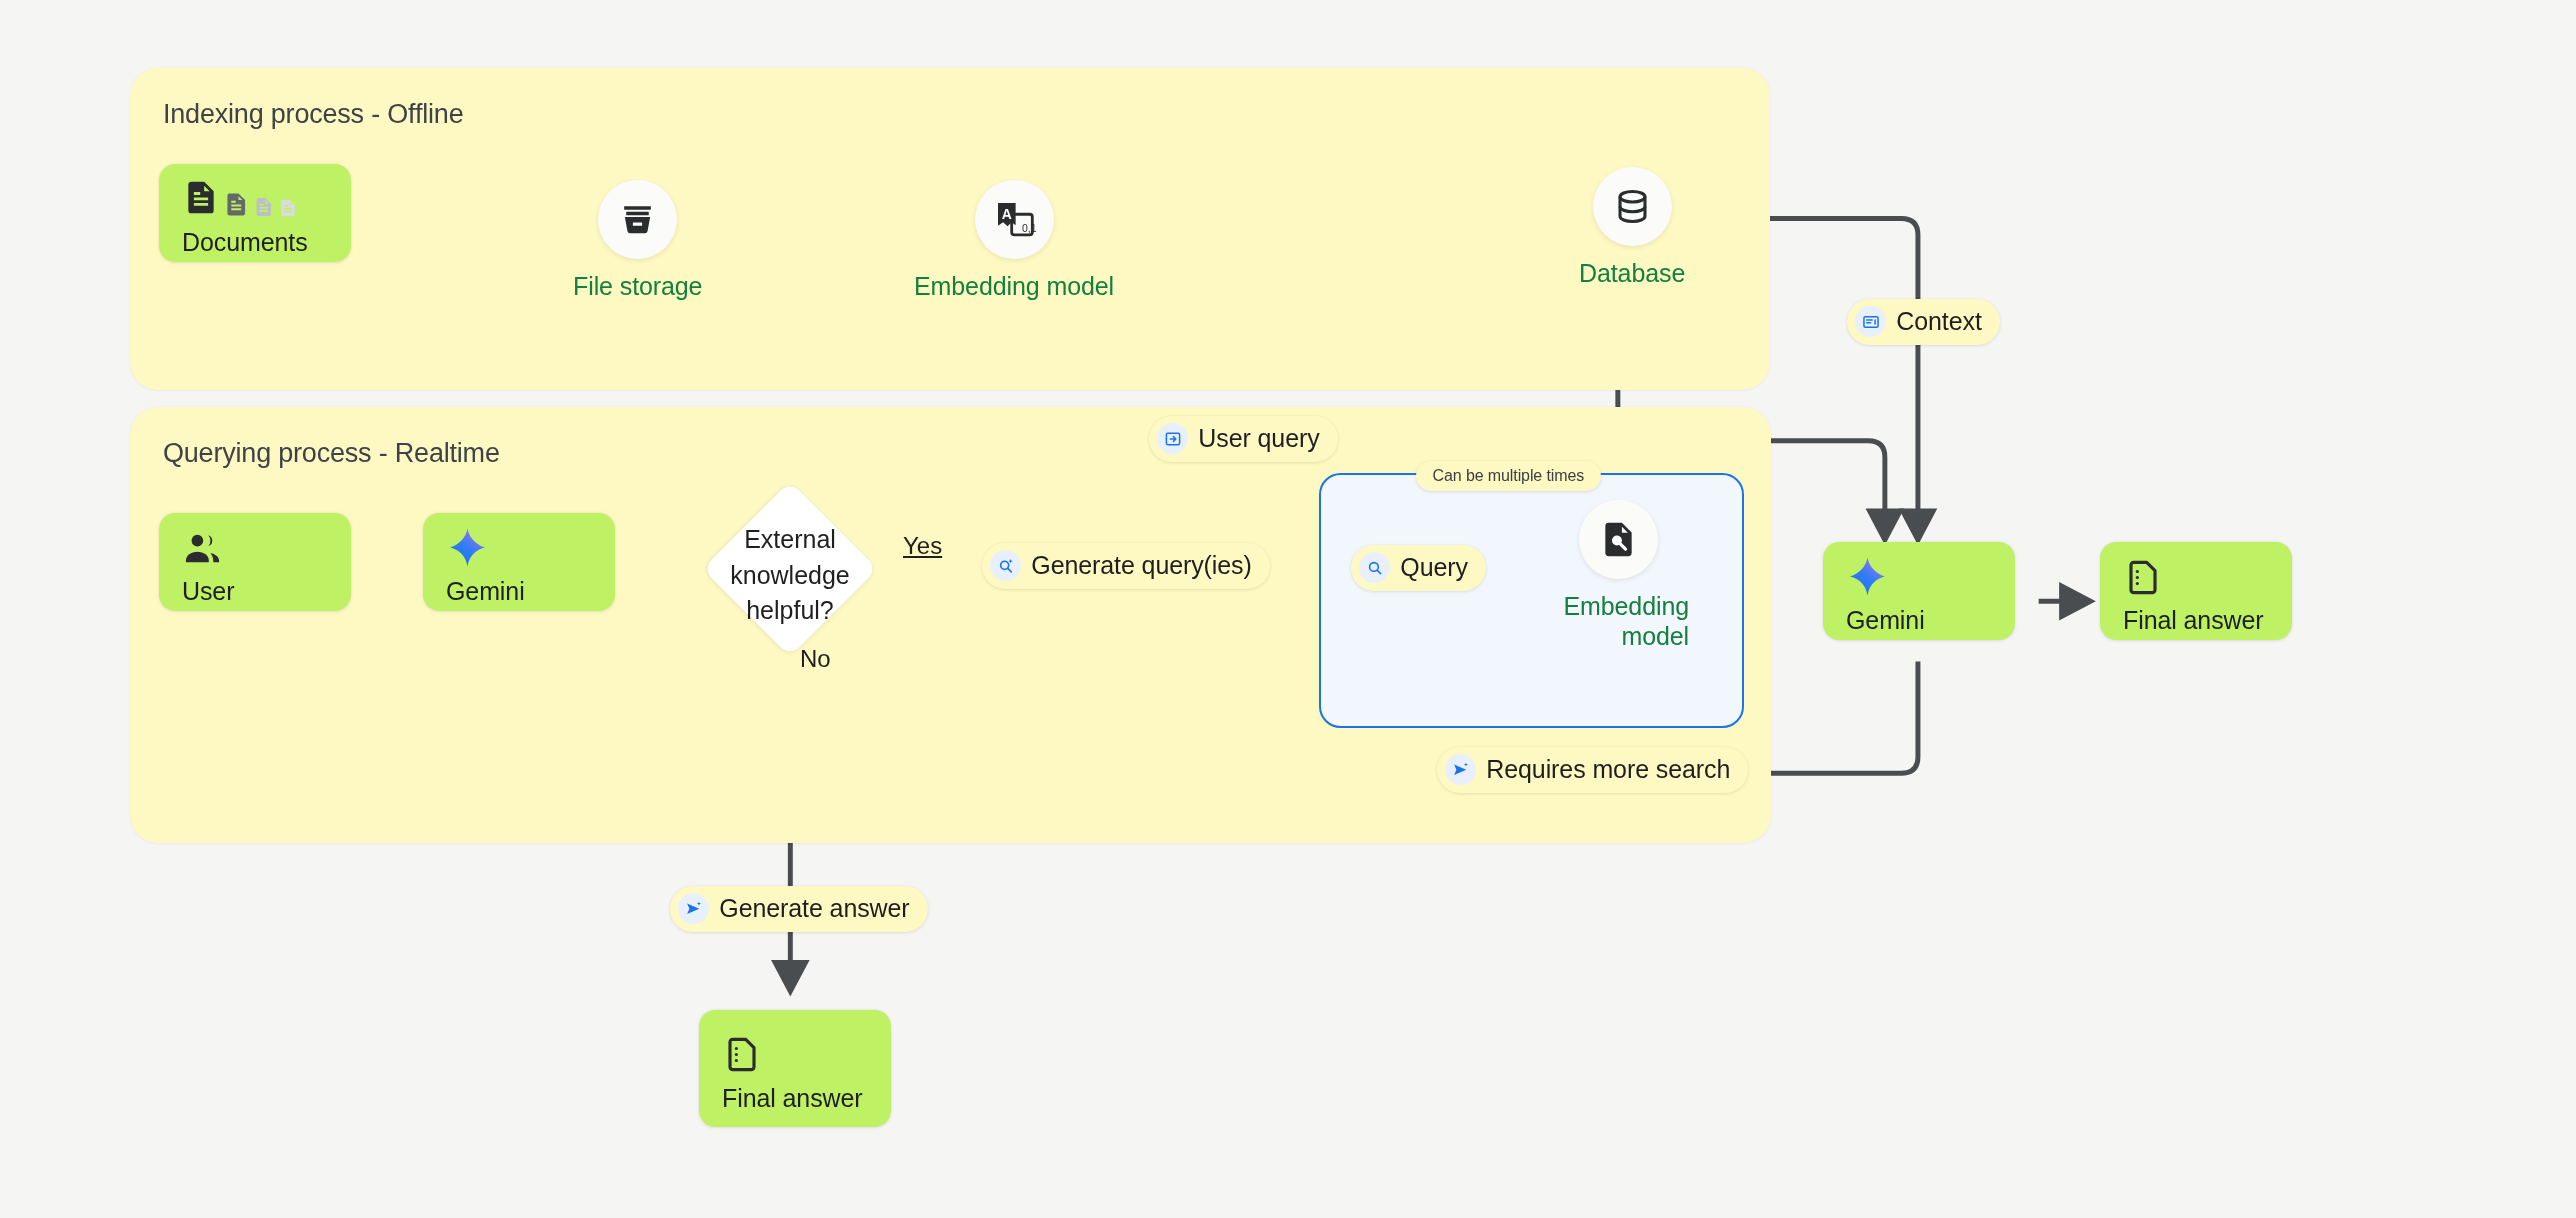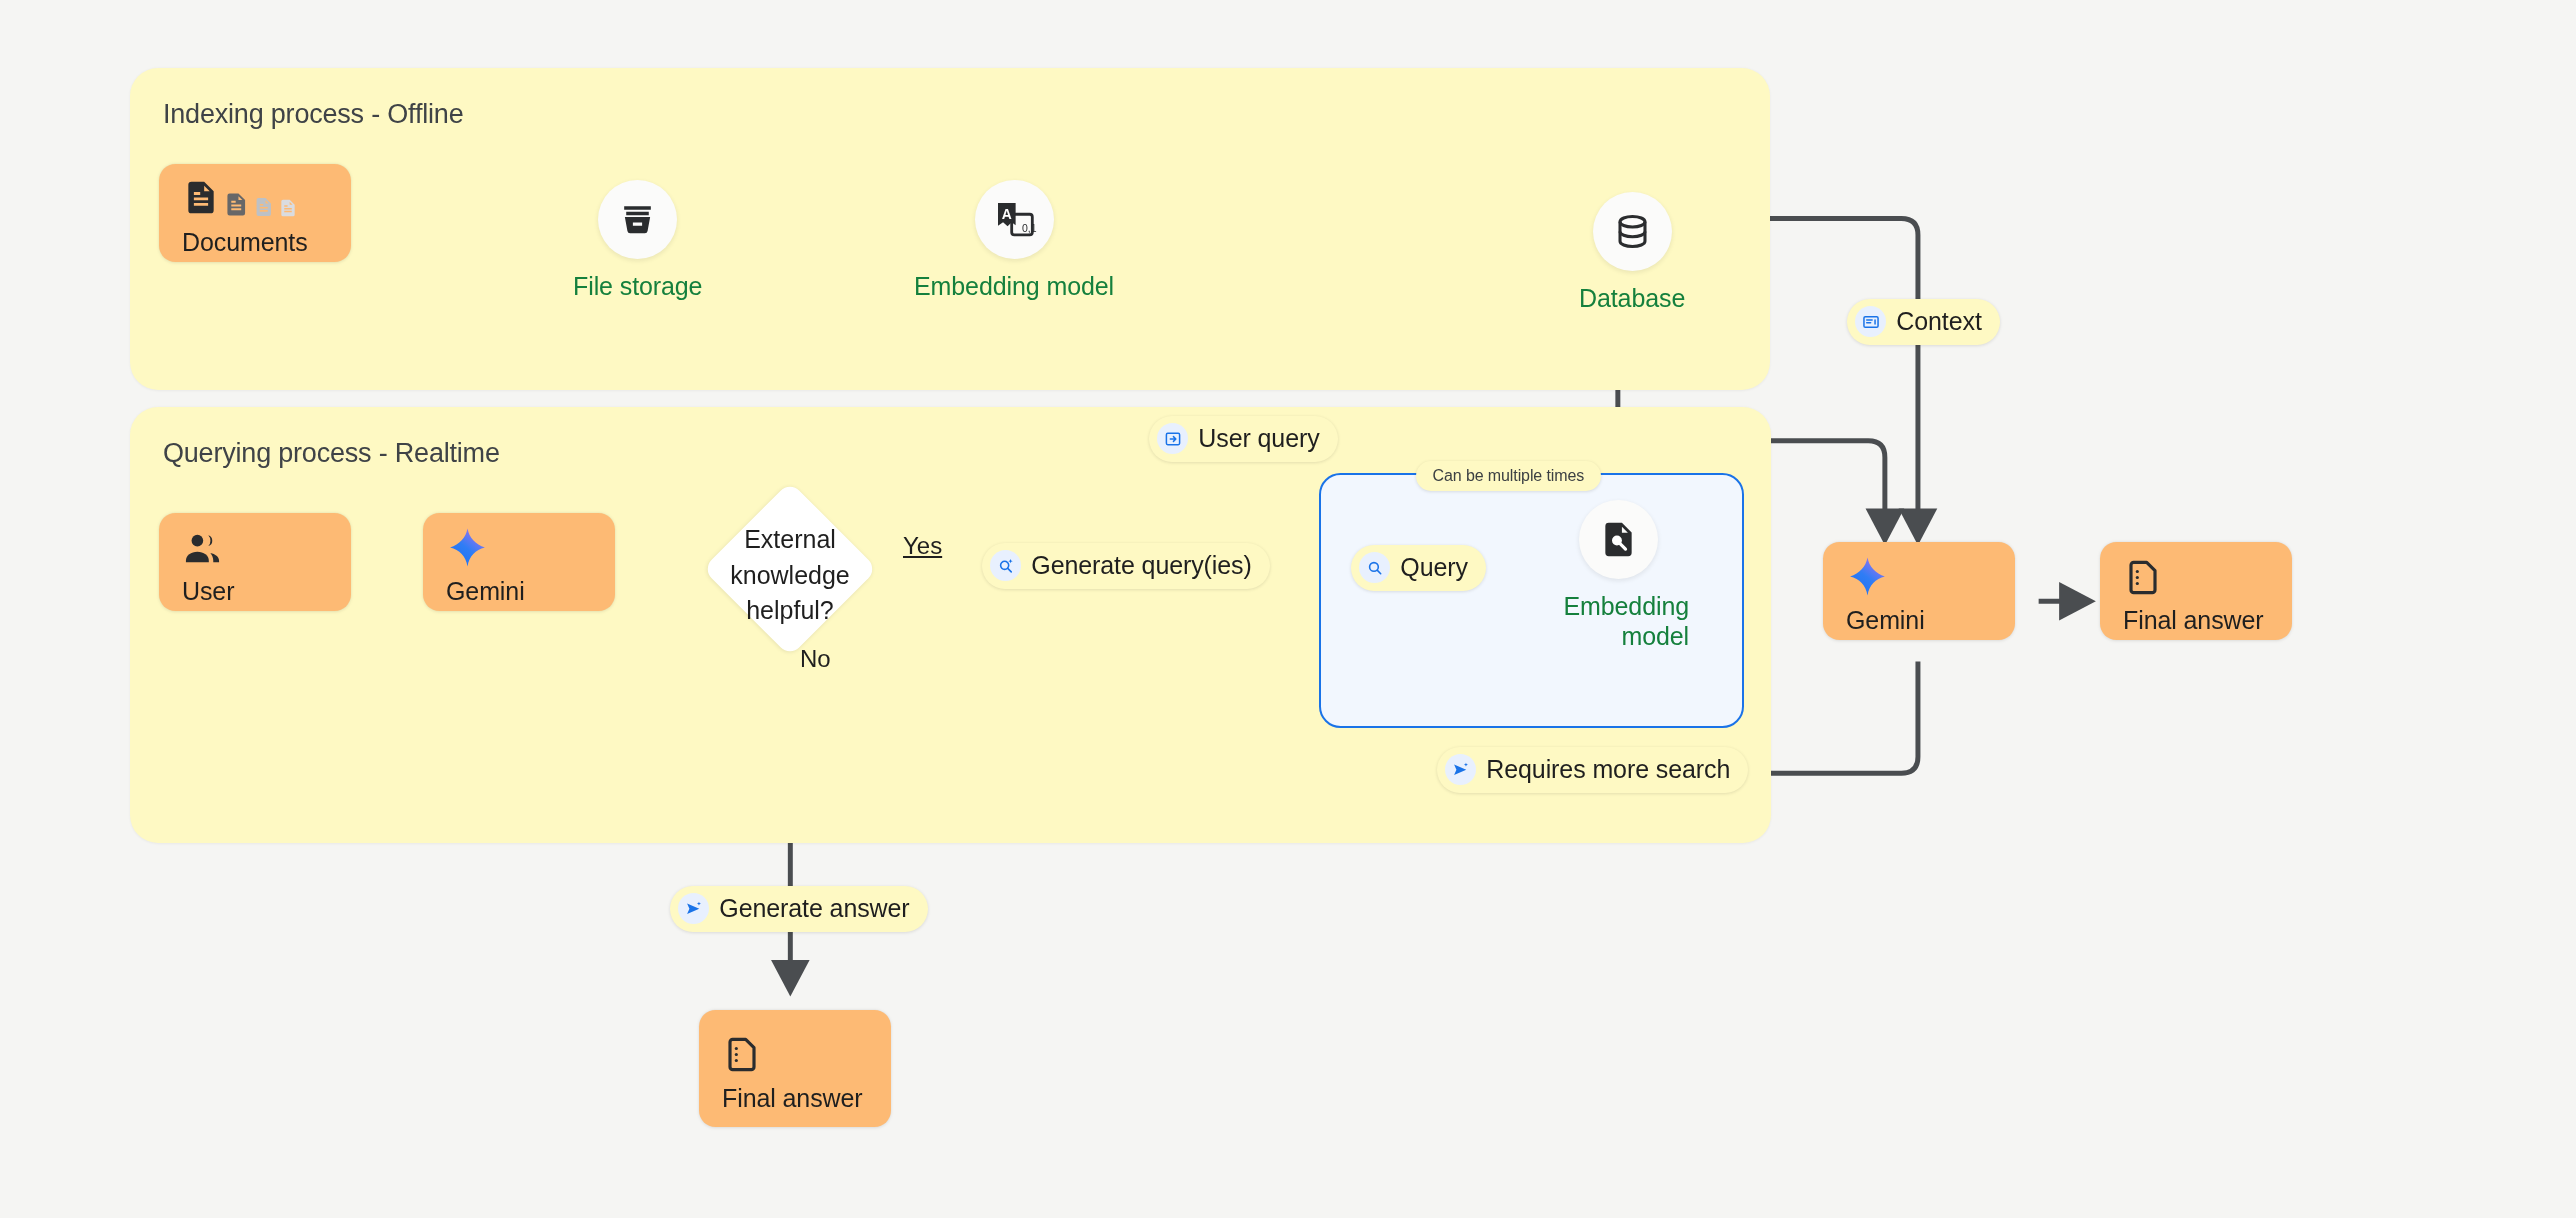--- a/index.html
+++ b/index.html
@@ -29,21 +29,21 @@
     color:#3f4347;
     letter-spacing:-0.2px;
     white-space:nowrap;
   }
   #panel-index .panel-title{left:33px;top:31px;}
   #panel-query .panel-title{left:33px;top:31px;}
 
   
   .card{
     position:absolute;
-    background:#fdba74;
+    background:#bef264;
     border-radius:16.5px;
     box-shadow:0 0.8px 3.3px rgba(20,20,20,.10), 0 0 0 0.8px rgba(0,0,0,.012);
     display:flex;flex-direction:column;
     justify-content:center;
     padding:0 0 0 23px;
     box-sizing:border-box;
   }
   .card .icons{display:flex;align-items:flex-end;gap:3.3px;height:51px;}
   .card .clabel{
     font-size:25px;color:#1f1f1f;letter-spacing:-0.1px;margin-top:8.3px;white-space:nowrap;
@@ -221,21 +221,21 @@
       <svg width="45" height="45" viewBox="0 0 24 24">
         <rect x="10.5" y="9.2" width="11" height="11" rx="1.4" fill="none" stroke="#2a2c2e" stroke-width="1.5"></rect>
         <text x="16" y="18.4" font-family="Liberation Sans, sans-serif" font-size="5.6" fill="#2a2c2e">0,1</text>
         <path d="M3.2 3.2h9.4v11.9l-2.1-1.6-2.2 2.1-2.4-2.1-2.7 1.8V3.2z" fill="#2a2c2e"></path>
         <text x="7.9" y="11.6" font-family="Liberation Sans, sans-serif" font-size="7.4" font-weight="bold" fill="#ffffff" text-anchor="middle">A</text>
       </svg>
     </div>
     <div class="clabel">Embedding model</div>
   </div>
 
-  <div class="circnode" id="node-database" style="left:1579px;top:192px;">
+  <div class="circnode" id="node-database" style="left:1579px;top:167px;">
     <div class="circ">
       <svg width="41" height="41" viewBox="0 0 24 24" fill="none" stroke="#2a2c2e" stroke-width="1.8">
         <ellipse cx="12" cy="6.3" rx="7.3" ry="3.1"></ellipse>
         <path d="M4.7 6.3v11.4c0 1.7 3.3 3.1 7.3 3.1s7.3-1.4 7.3-3.1V6.3"></path>
         <path d="M4.7 12c0 1.7 3.3 3.1 7.3 3.1s7.3-1.4 7.3-3.1"></path>
       </svg>
     </div>
     <div class="clabel">Database</div>
   </div>
 

